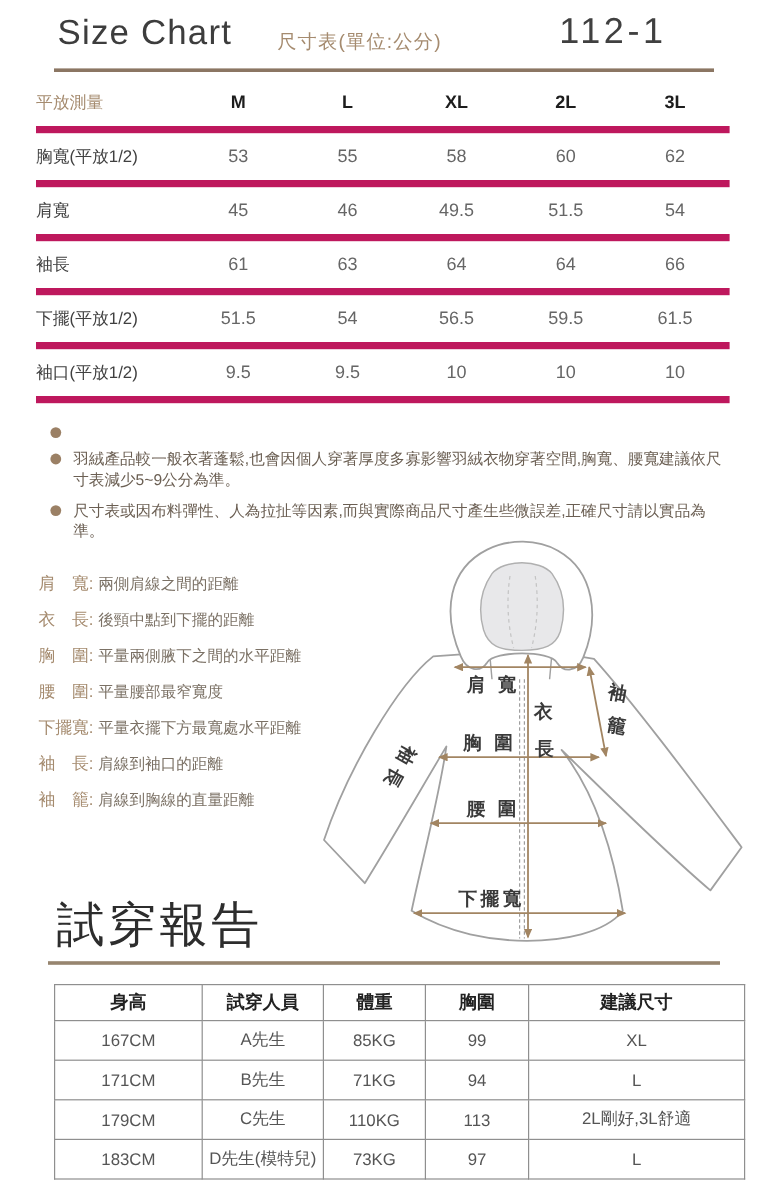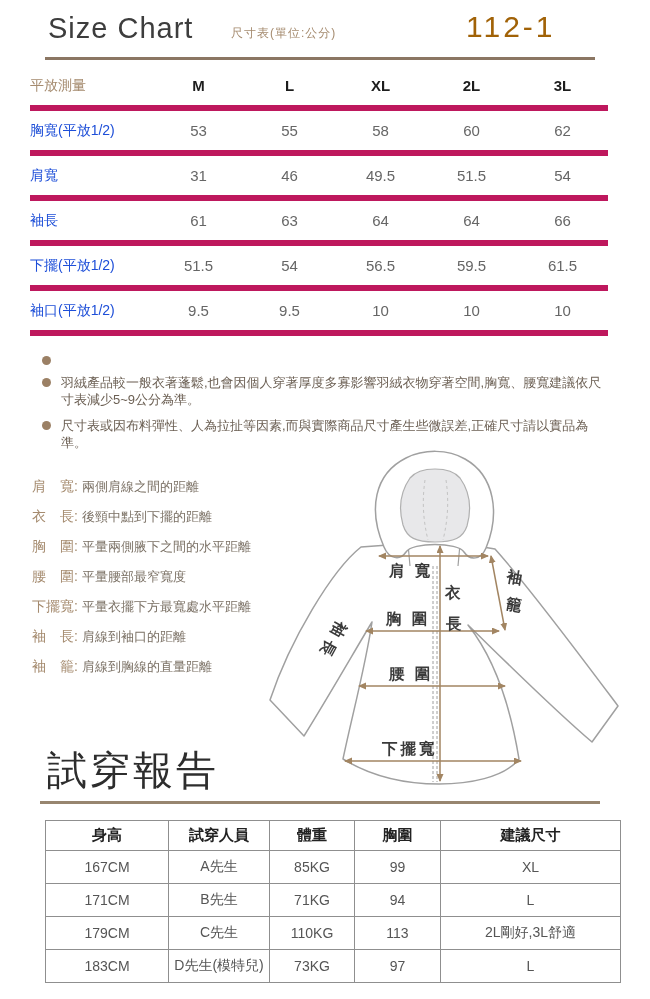--- a/index.html
+++ b/index.html
@@ -1,28 +1,28 @@
 <!DOCTYPE html>
 <html><head>
 <meta charset="utf-8">
 <style>
   html,body{margin:0;padding:0;background:#ffffff;}
   body{font-family:"Liberation Sans","DejaVu Sans",sans-serif;}
   .page{position:relative;width:650px;height:999px;background:#fff;overflow:hidden;}
 
   
   .title-en{position:absolute;left:48px;top:12px;font-size:29px;color:#3d3d3d;letter-spacing:1px;}
-  .title-zh{position:absolute;left:231px;top:25px;font-size:12px;color:#a58b6f;letter-spacing:1px;}
-  .title-code{position:absolute;left:466px;top:10px;font-size:30px;color:#a16207;letter-spacing:3px;}
+  .title-zh{position:absolute;left:231px;top:25px;font-size:16px;color:#a58b6f;letter-spacing:1px;}
+  .title-code{position:absolute;left:466px;top:10px;font-size:30px;color:#404040;letter-spacing:3px;}
   .title-rule{position:absolute;left:45px;top:57px;width:550px;height:3px;background:#8b7663;}
 
   
   .size-table{position:absolute;left:30px;top:66px;width:578px;}
   .st-row{display:flex;align-items:center;height:39px;border-bottom:6px solid #be185d;}
-  .st-label{width:123px;font-size:14px;color:#1d4ed8;}
+  .st-label{width:123px;font-size:14px;color:#404040;}
   .st-head .st-label{color:#a58b6f;}
   .st-val{width:91px;text-align:center;font-size:15px;color:#666;}
   .st-head .st-val{color:#1d1d1d;font-weight:bold;}
 
   
   .notes{position:absolute;left:42px;top:352px;width:560px;}
   .note{display:flex;margin-bottom:9px;}
   .note .bullet{flex:0 0 9px;width:9px;height:9px;border-radius:50%;background:#9b8065;margin:4px 10px 0 0;}
   .note .note-text{font-size:13px;line-height:17px;color:#6b5f53;}
 
@@ -67,21 +67,21 @@
     <div class="st-row">
       <div class="st-label">胸寬(平放1/2)</div>
       <div class="st-val">53</div>
       <div class="st-val">55</div>
       <div class="st-val">58</div>
       <div class="st-val">60</div>
       <div class="st-val">62</div>
     </div>
     <div class="st-row">
       <div class="st-label">肩寬</div>
-      <div class="st-val">31</div>
+      <div class="st-val">45</div>
       <div class="st-val">46</div>
       <div class="st-val">49.5</div>
       <div class="st-val">51.5</div>
       <div class="st-val">54</div>
     </div>
     <div class="st-row">
       <div class="st-label">袖長</div>
       <div class="st-val">61</div>
       <div class="st-val">63</div>
       <div class="st-val">64</div>

